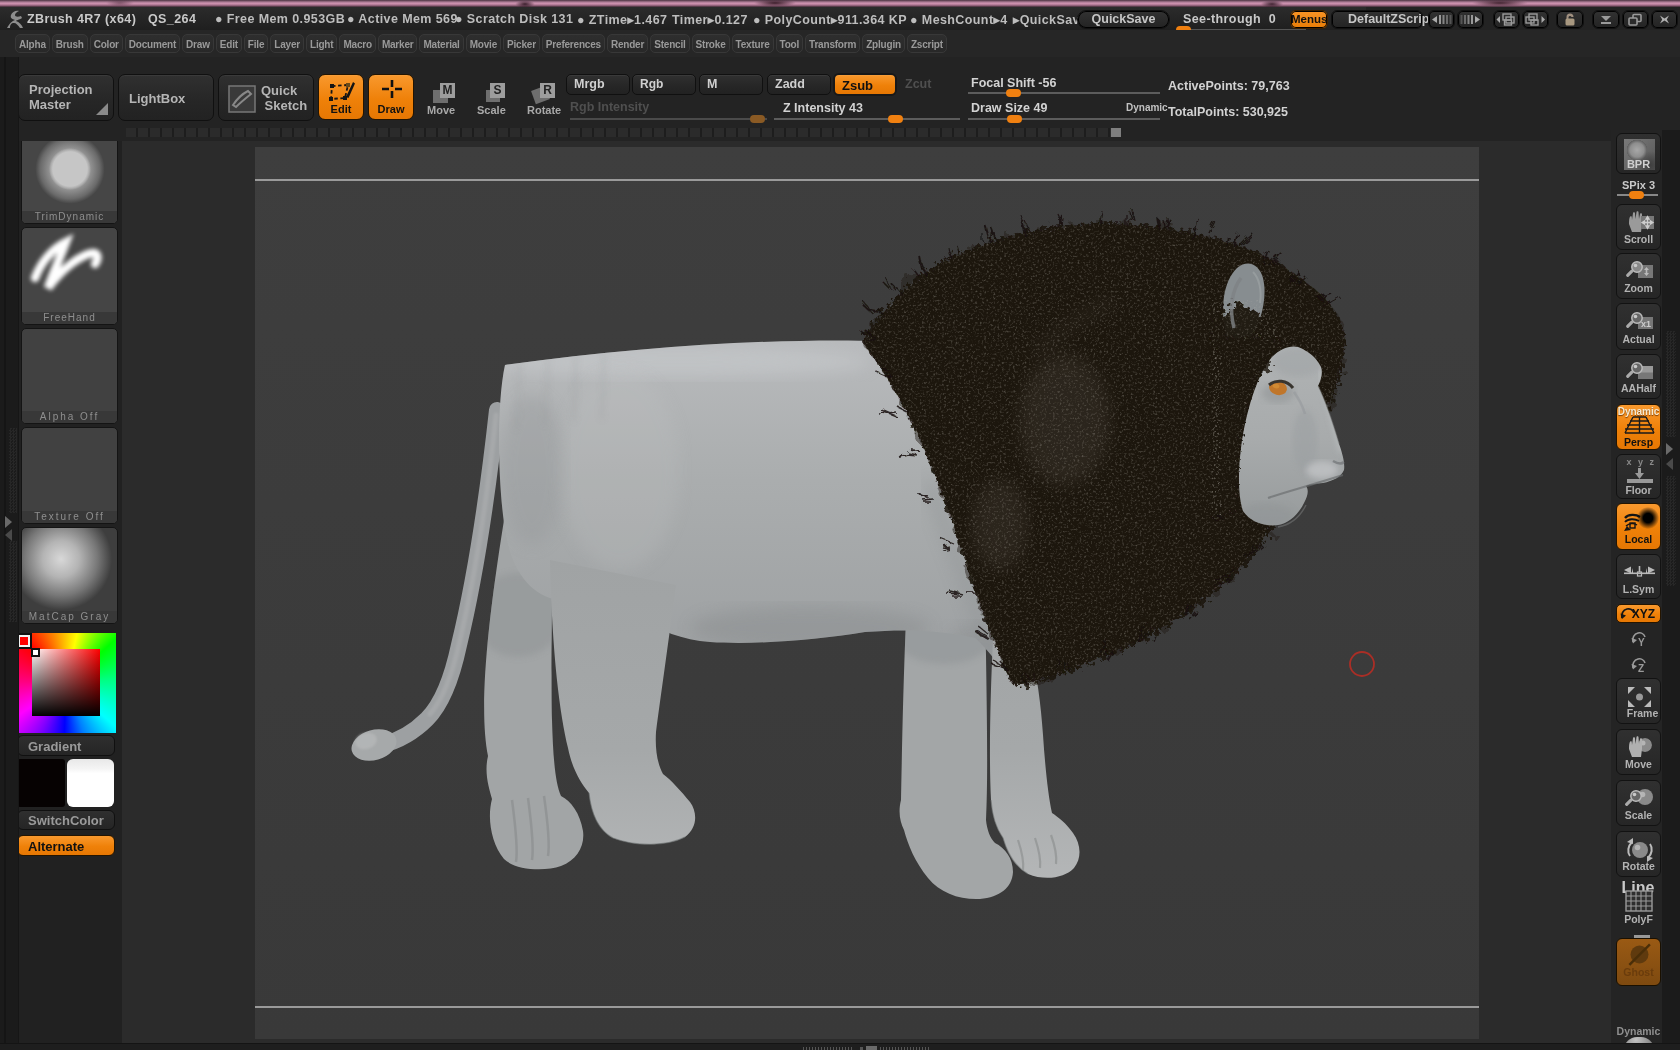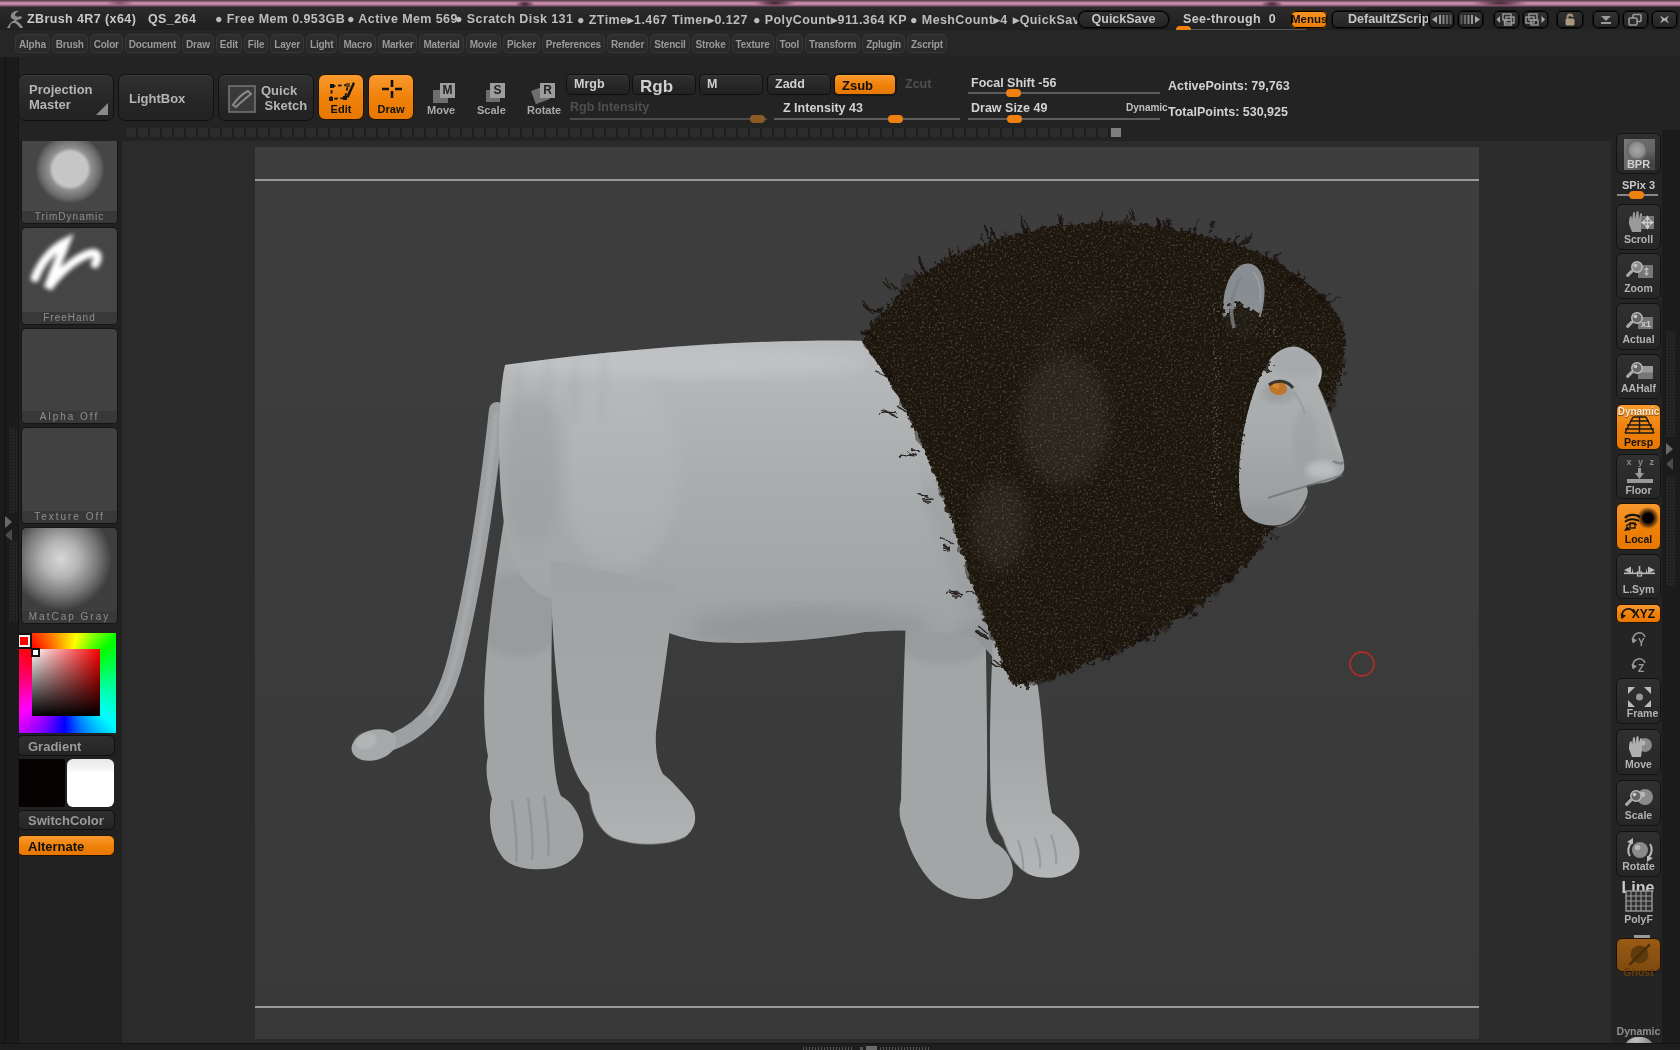--- a/index.html
+++ b/index.html
@@ -229,21 +229,21 @@
       <div style="position:absolute;left:9px;top:16px;width:14px;height:12px;background:#6e6e6e;"></div>
       <div style="position:absolute;left:13px;top:9px;width:15px;height:15px;background:#9d9d9d;color:#222;text-align:center;line-height:15px;font-size:12px;">S</div>
       <div style="position:absolute;left:0px;top:30px;width:100%;">Scale</div>
     </div>
     <div style="position:absolute;left:527px;top:17px;width:44px;height:52px;color:#a9a9a9;font-weight:bold;font-size:11px;">
       <div style="position:absolute;left:6px;top:14px;width:15px;height:14px;background:#6e6e6e;transform:rotate(-20deg);"></div>
       <div style="position:absolute;left:13px;top:9px;width:15px;height:15px;background:#9d9d9d;color:#222;text-align:center;line-height:15px;font-size:12px;">R</div>
       <div style="position:absolute;left:0px;top:30px;width:100%;">Rotate</div>
     </div>
     <div class="tb" style="left:566px;top:17px;width:64px;height:21px;font-size:12.5px;padding:2px 0 0 7px;border-radius:5px;color:#cfcfcf;">Mrgb</div>
-    <div class="tb" style="left:632px;top:17px;width:64px;height:21px;font-size:17px;padding:2px 0 0 7px;border-radius:5px;color:#cfcfcf;">Rgb</div>
+    <div class="tb" style="left:632px;top:17px;width:64px;height:21px;font-size:12px;padding:2px 0 0 7px;border-radius:5px;color:#cfcfcf;">Rgb</div>
     <div class="tb" style="left:699px;top:17px;width:64px;height:21px;font-size:12.5px;padding:2px 0 0 7px;border-radius:5px;color:#cfcfcf;">M</div>
     <div class="tb" style="left:767px;top:17px;width:64px;height:21px;font-size:12.5px;padding:2px 0 0 7px;border-radius:5px;color:#cfcfcf;">Zadd</div>
     <div class="tb tbo" style="left:833px;top:16px;width:64px;height:23px;font-size:13px;padding:3px 0 0 7px;border-radius:6px;border:2px solid #181818;">Zsub</div>
     <div class="lab dim" style="left:905px;top:20px;font-size:12.5px;">Zcut</div>
     <div class="lab dim" style="left:570px;top:43px;">Rgb Intensity</div>
     <div class="slider" style="left:570px;top:61px;width:197px;background:#4a4a4a;"></div>
     <div class="shandle" style="left:750px;top:58px;background:#8a5a24;"></div>
     <div class="lab" style="left:783px;top:44px;">Z Intensity 43</div>
     <div class="slider" style="left:774px;top:61px;width:186px;"></div>
     <div class="shandle" style="left:888px;top:58px;"></div>
@@ -720,21 +720,21 @@
         </g>
       </svg>
     <div class="rlab" style="left:5px;top:783px;width:45px;font-size:10.5px;color:#b3b3b3;">PolyF</div>
     <div class="rbtn" style="top:800px;height:44px;border:none;background:none;">
       <svg style="position:absolute;left:9px;top:3px;" width="27" height="24" viewBox="0 0 27 24">
           <rect x="9" y="2" width="16" height="14" fill="#999"></rect>
           <rect x="2" y="8" width="16" height="14" fill="#777" fill-opacity="0.85"></rect>
         </svg>
       <div style="position:absolute;left:0;top:27px;width:100%;">Transp</div>
     </div>
-    <div class="rbtn" style="top:808px;height:34px;background:linear-gradient(#9a5a14,#7e4a10);border-color:#1a1000;color:#6a3c0c;">
+    <div class="rbtn" style="top:808px;height:48px;background:linear-gradient(#9a5a14,#7e4a10);border-color:#1a1000;color:#6a3c0c;">
       <svg style="position:absolute;left:10px;top:3px;" width="25" height="25" viewBox="0 0 25 25">
           <circle cx="12.5" cy="12.5" r="9" fill="#5f3a0e"></circle>
           <rect x="11.5" y="-2" width="2.4" height="29" fill="#4a2e08" transform="rotate(45 12.5 12.5)"></rect>
         </svg>
       <div style="position:absolute;left:0;top:27px;width:100%;">Ghost</div>
     </div>
     <div class="rlab" style="left:5px;top:895px;width:45px;font-size:10.5px;color:#8f8f8f;">Dynamic</div>
     <div style="position:absolute;left:13px;top:907px;width:30px;height:13px;border-radius:15px 15px 0 0;background:radial-gradient(circle at 40% 20%, #c2c2c2, #8a8a8a 70%);"></div>
   </div>
   <div id="rightstrip" class="abs">

